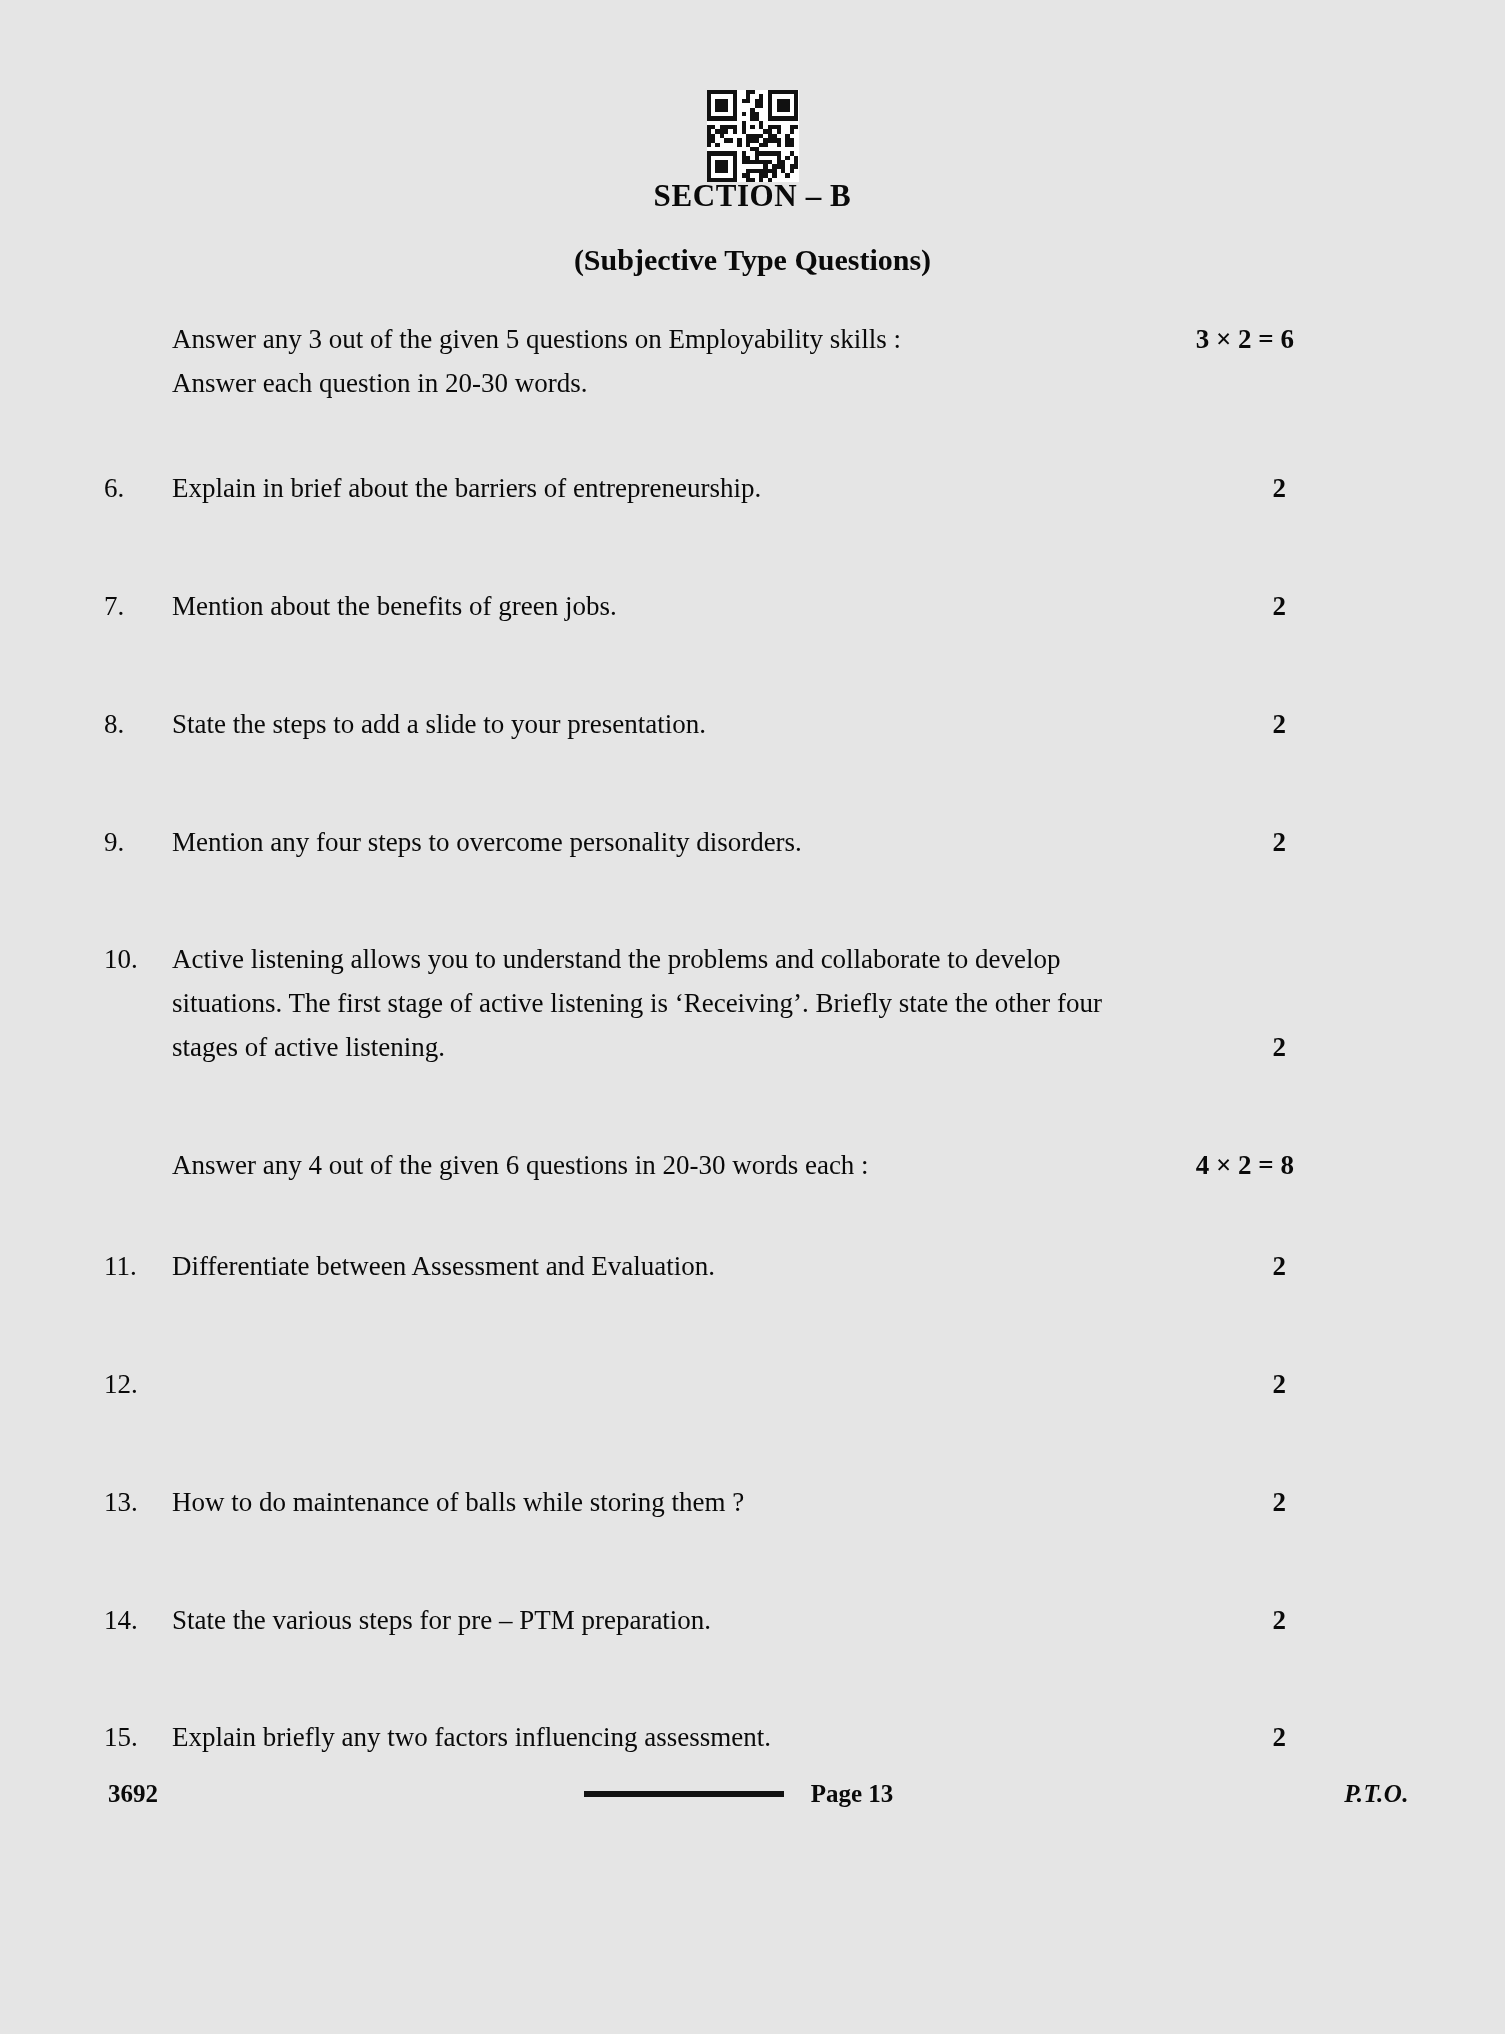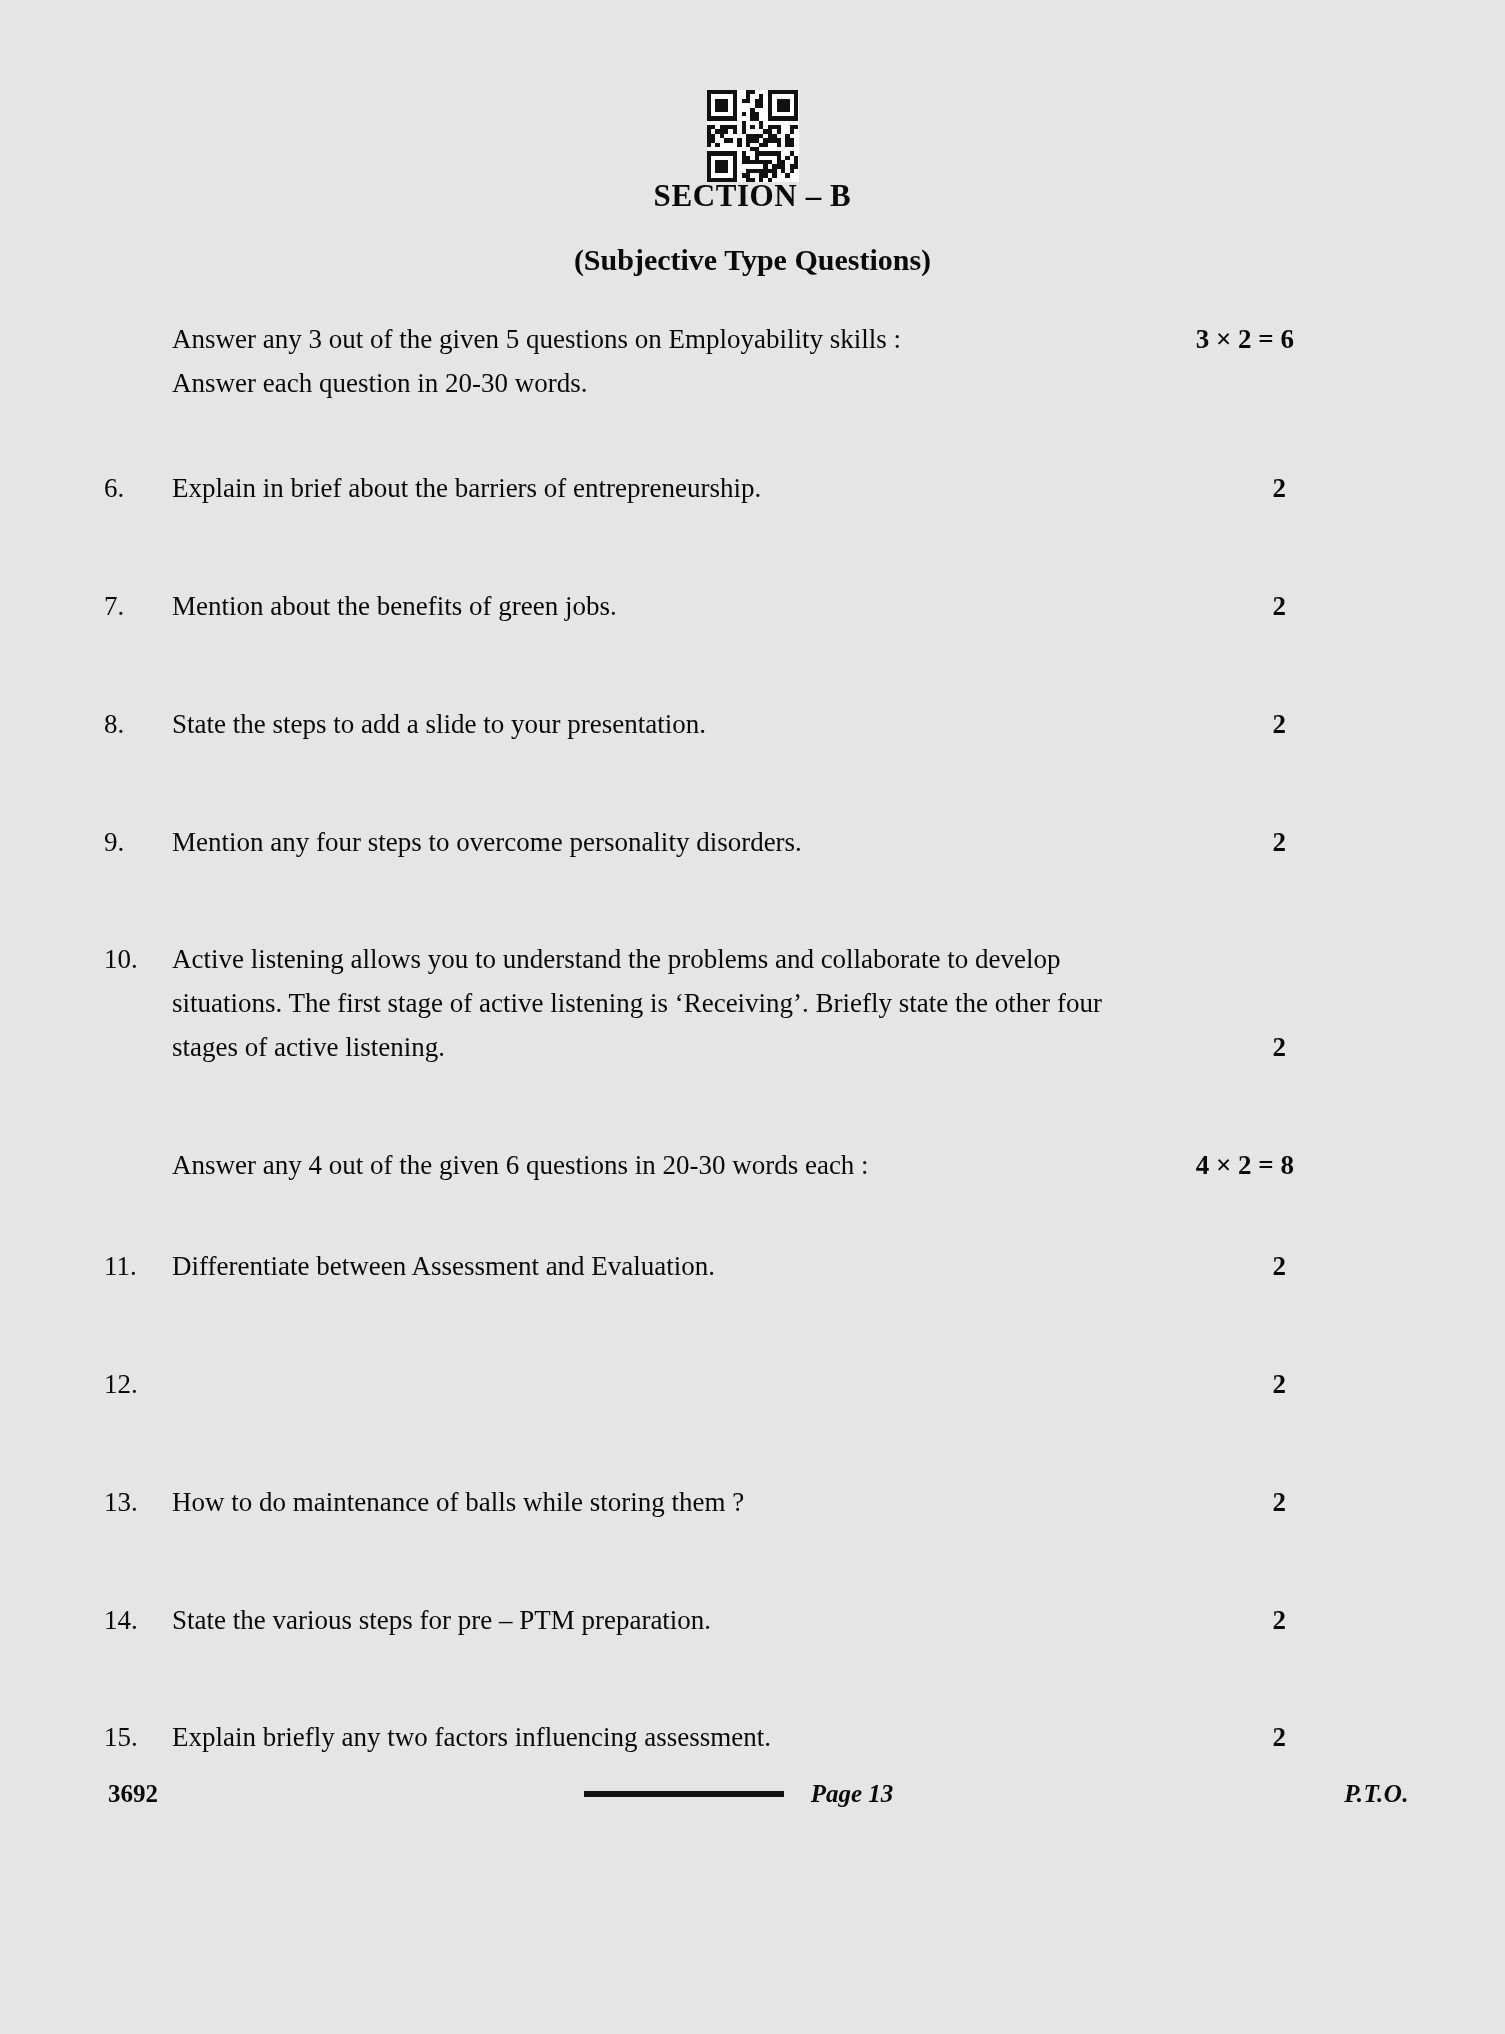--- a/index.html
+++ b/index.html
@@ -137,21 +137,20 @@
     margin-left: 12px;
   }
   .footer .code { width: 200px; }
   .footer .mid {
     flex: 1 1 auto;
     display: flex;
     align-items: center;
     justify-content: center;
     gap: 27px;
     margin-left: -40px;
-    font-style: italic;
   }
   .rule {
     width: 200px;
     height: 6px;
     background: #111111;
   }
   .footer .pageno { white-space: nowrap; }
   .footer .pto {
     width: 200px;
     text-align: right;

